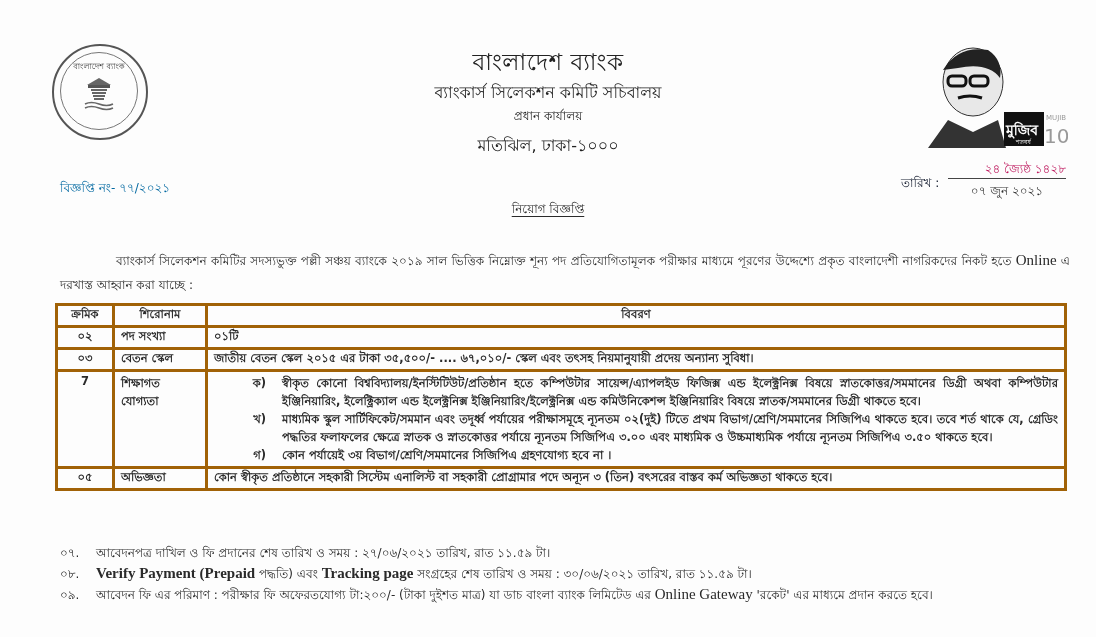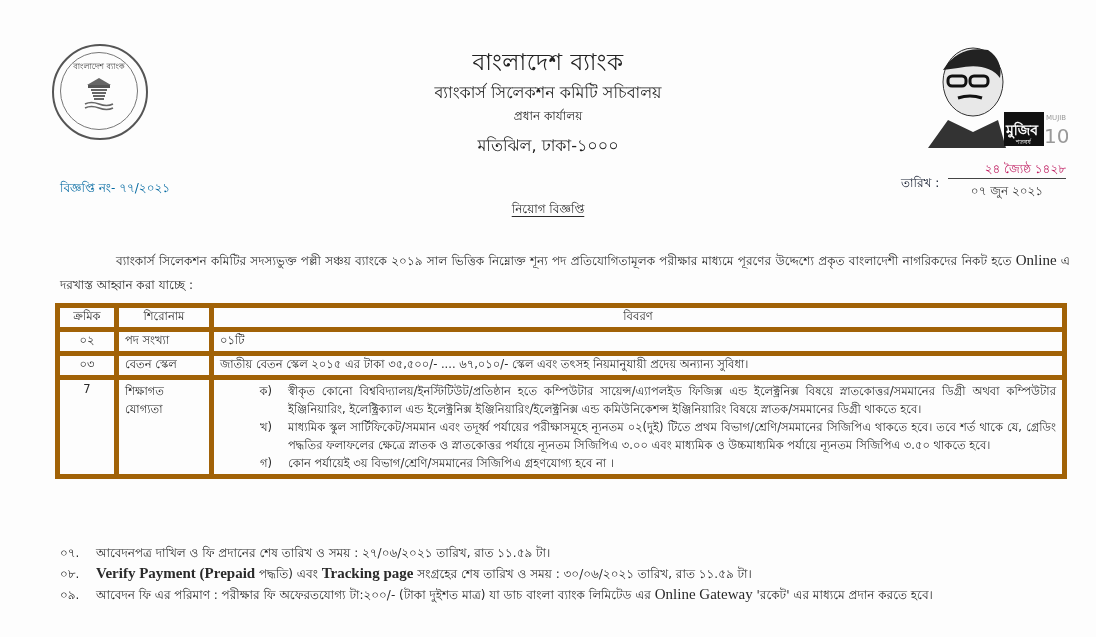--- a/index.html
+++ b/index.html
@@ -37,21 +37,21 @@
   .notice-title { left:0; width:1096px; top:200px; text-align:center; font-size:12px; }
   .notice-title span { text-decoration:underline; text-underline-offset:3px; }
 
   
   .intro { left:60px; top:236px; width:1010px; font-size:12px; line-height:24px; text-align:justify;margin-top:12px; }
   .intro .indent { display:inline-block; width:56px; }
   .serif { font-family: "Liberation Serif", serif; font-size:15px; }
 
   
   .tbl { left:55px; top:303px; width:1012px; border-collapse:collapse; font-size:11.5px; }
-  .tbl td, .tbl th { border:5px solid #a16207; padding:0 6px; vertical-align:top; font-weight:normal; }
+  .tbl td, .tbl th { border:3px solid #a16207; padding:0 6px; vertical-align:top; font-weight:bold; }
   .tbl th { height:18px; text-align:center; }
   .tbl td.c { text-align:center; }
   .tbl tr.r td { height:18px; }
   .col1 { width:42px; }
   .col2 { width:78px; }
   .qual { position:relative; padding:2px 6px 2px 6px !important; }
   .qitem { display:flex; line-height:18px; }
   .qmark { width:52px; text-align:right; padding-right:16px; flex-shrink:0; }
   .qtext { flex:1; text-align:justify; }
 
@@ -142,20 +142,25 @@
       <div class="qitem">
         <span class="qmark">খ)</span>
         <span class="qtext">মাধ্যমিক স্কুল সার্টিফিকেট/সমমান এবং তদূর্ধ্ব পর্যায়ের পরীক্ষাসমূহে ন্যূনতম ০২(দুই) টিতে প্রথম বিভাগ/শ্রেণি/সমমানের সিজিপিএ থাকতে হবে। তবে শর্ত থাকে যে, গ্রেডিং পদ্ধতির ফলাফলের ক্ষেত্রে স্নাতক ও স্নাতকোত্তর পর্যায়ে ন্যূনতম সিজিপিএ ৩.০০ এবং মাধ্যমিক ও উচ্চমাধ্যমিক পর্যায়ে ন্যূনতম সিজিপিএ ৩.৫০ থাকতে হবে।</span>
       </div>
       <div class="qitem">
         <span class="qmark">গ)</span>
         <span class="qtext">কোন পর্যায়েই ৩য় বিভাগ/শ্রেণি/সমমানের সিজিপিএ গ্রহণযোগ্য হবে না ।</span>
       </div>
     </td>
   </tr>
+  <tr class="r">
+    <td class="c">০৫</td>
+    <td>অভিজ্ঞতা</td>
+    <td>কোন স্বীকৃত প্রতিষ্ঠানে সহকারী সিস্টেম এনালিস্ট বা সহকারী প্রোগ্রামার পদে অন্যূন ৩ (তিন) বৎসরের বাস্তব কর্ম অভিজ্ঞতা থাকতে হবে।</td>
+  </tr>
 </tbody>
   </table>
 
 <div class="abs list">
   <div class="li">
     <span class="num">০৭.</span><span>আবেদনপত্র দাখিল ও  ফি প্রদানের শেষ তারিখ ও সময়  :</span>
     <span>২৭/০৬/২০২১ তারিখ, রাত ১১.৫৯ টা।</span>
   </div>
   <div class="li">
     <span class="num">০৮.</span><span class="bold-serif">Verify Payment (Prepaid</span>

